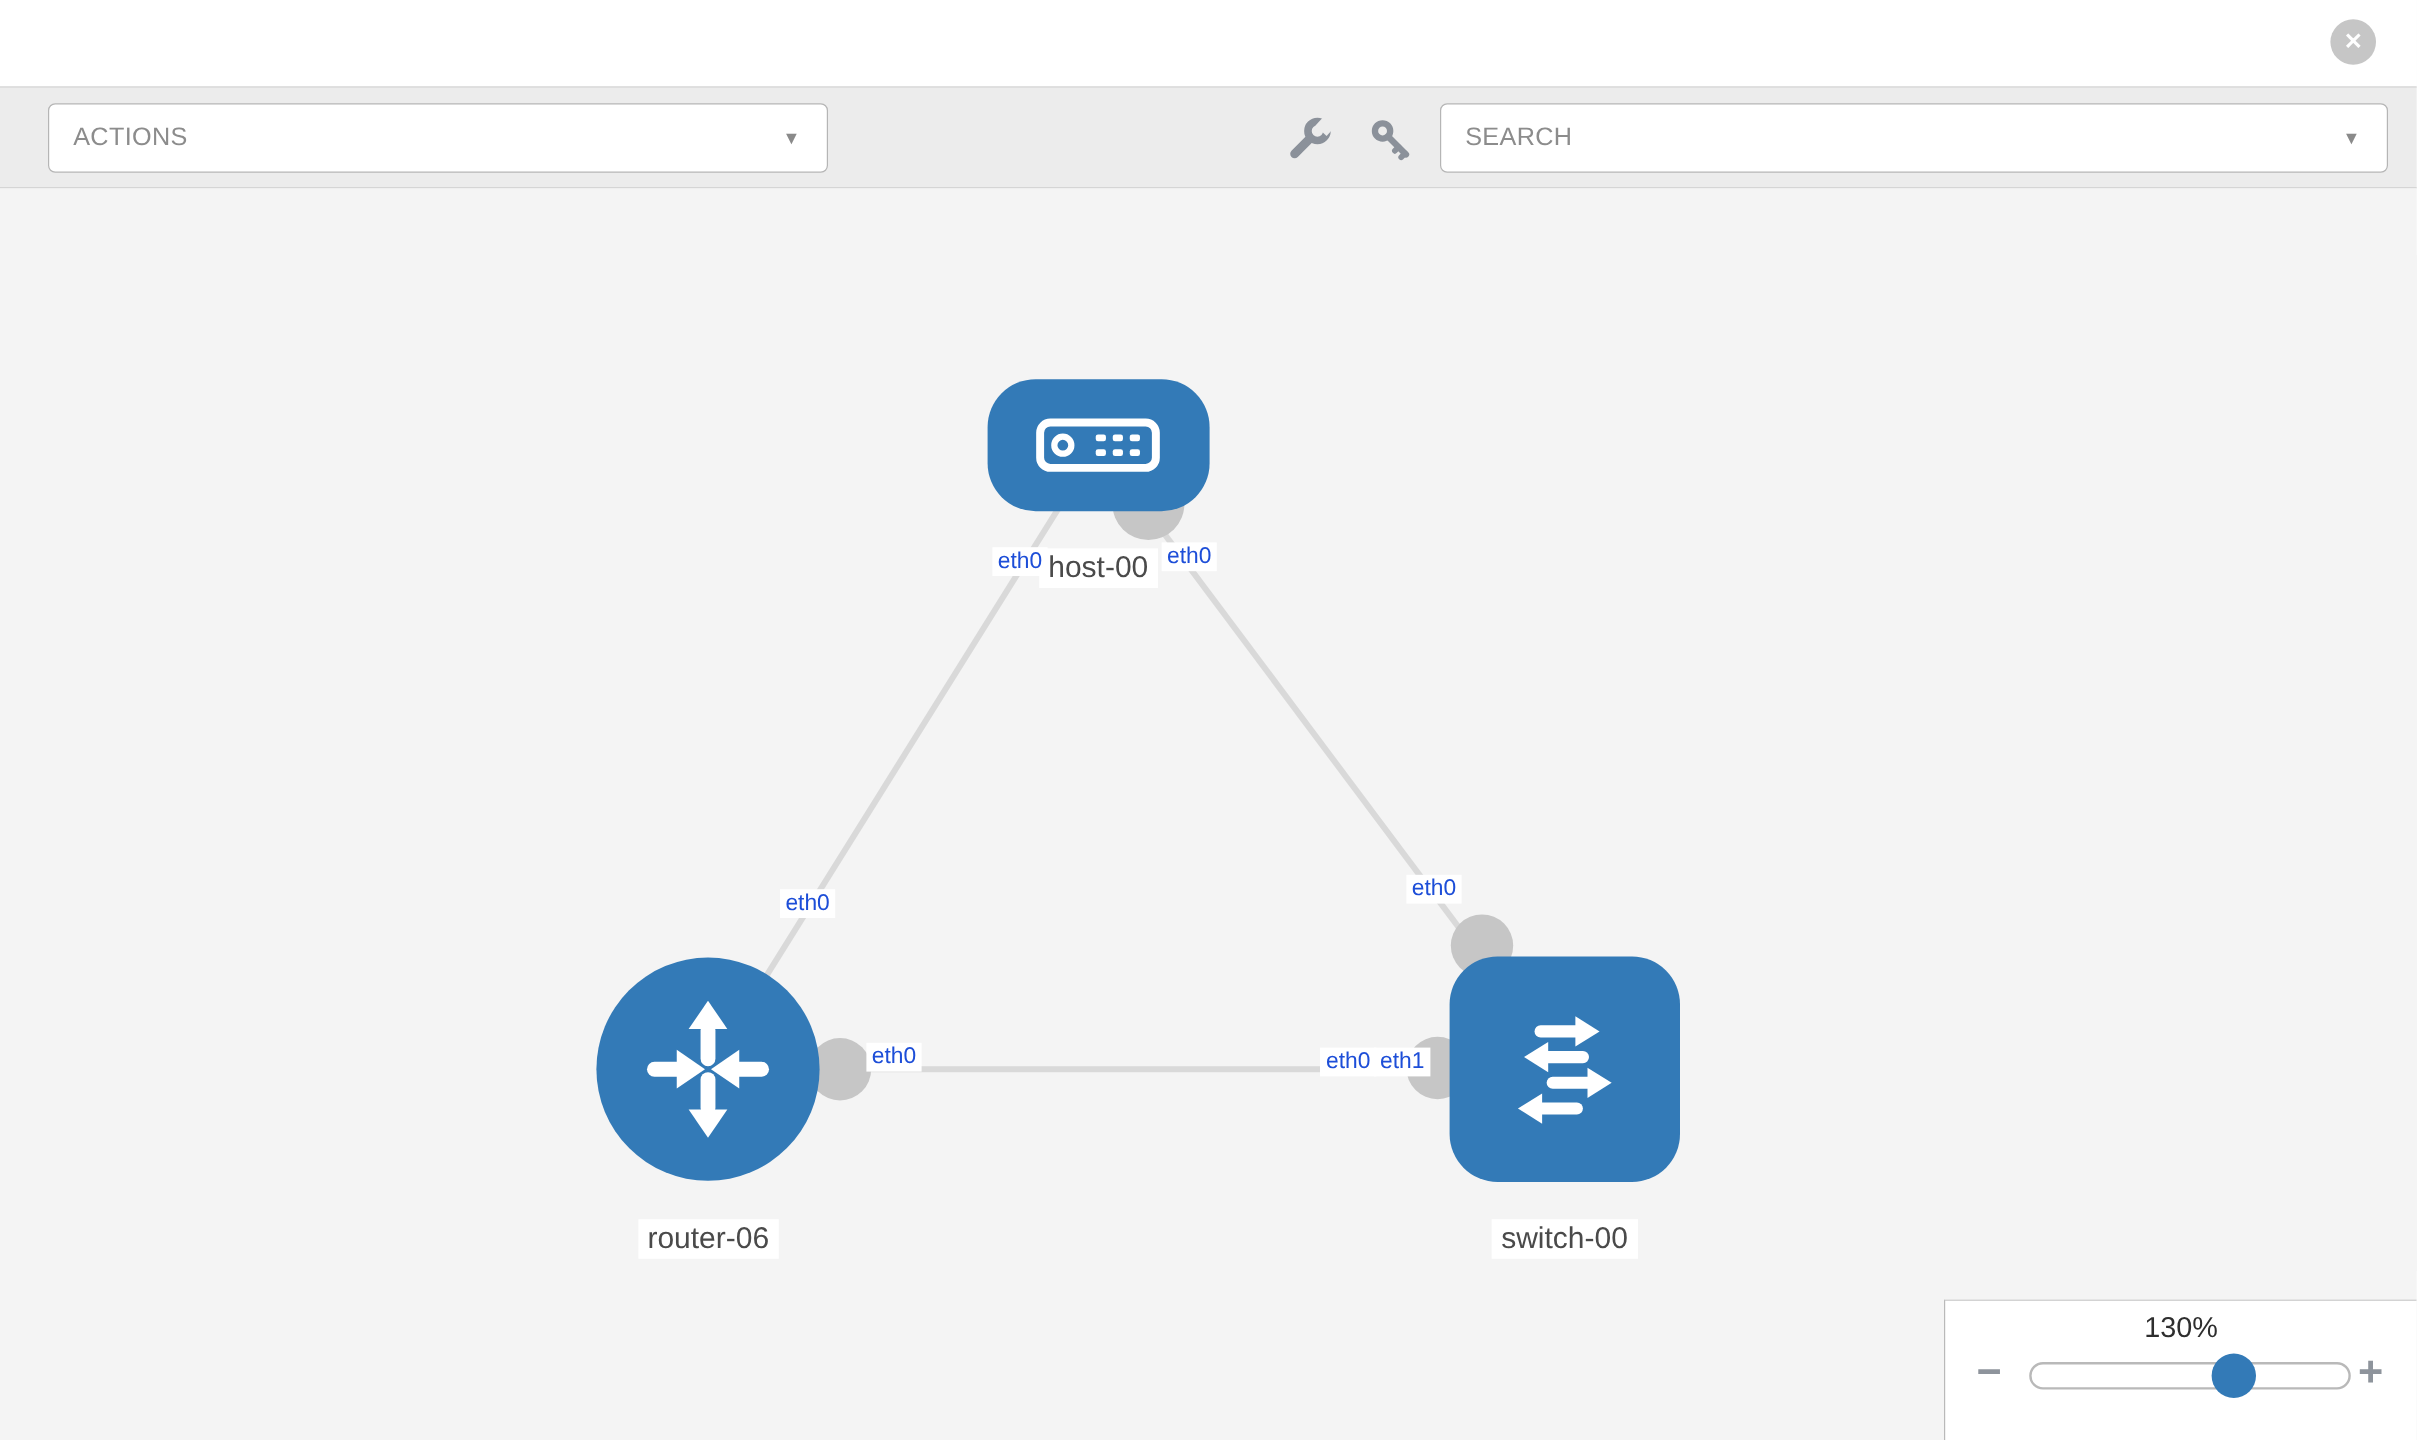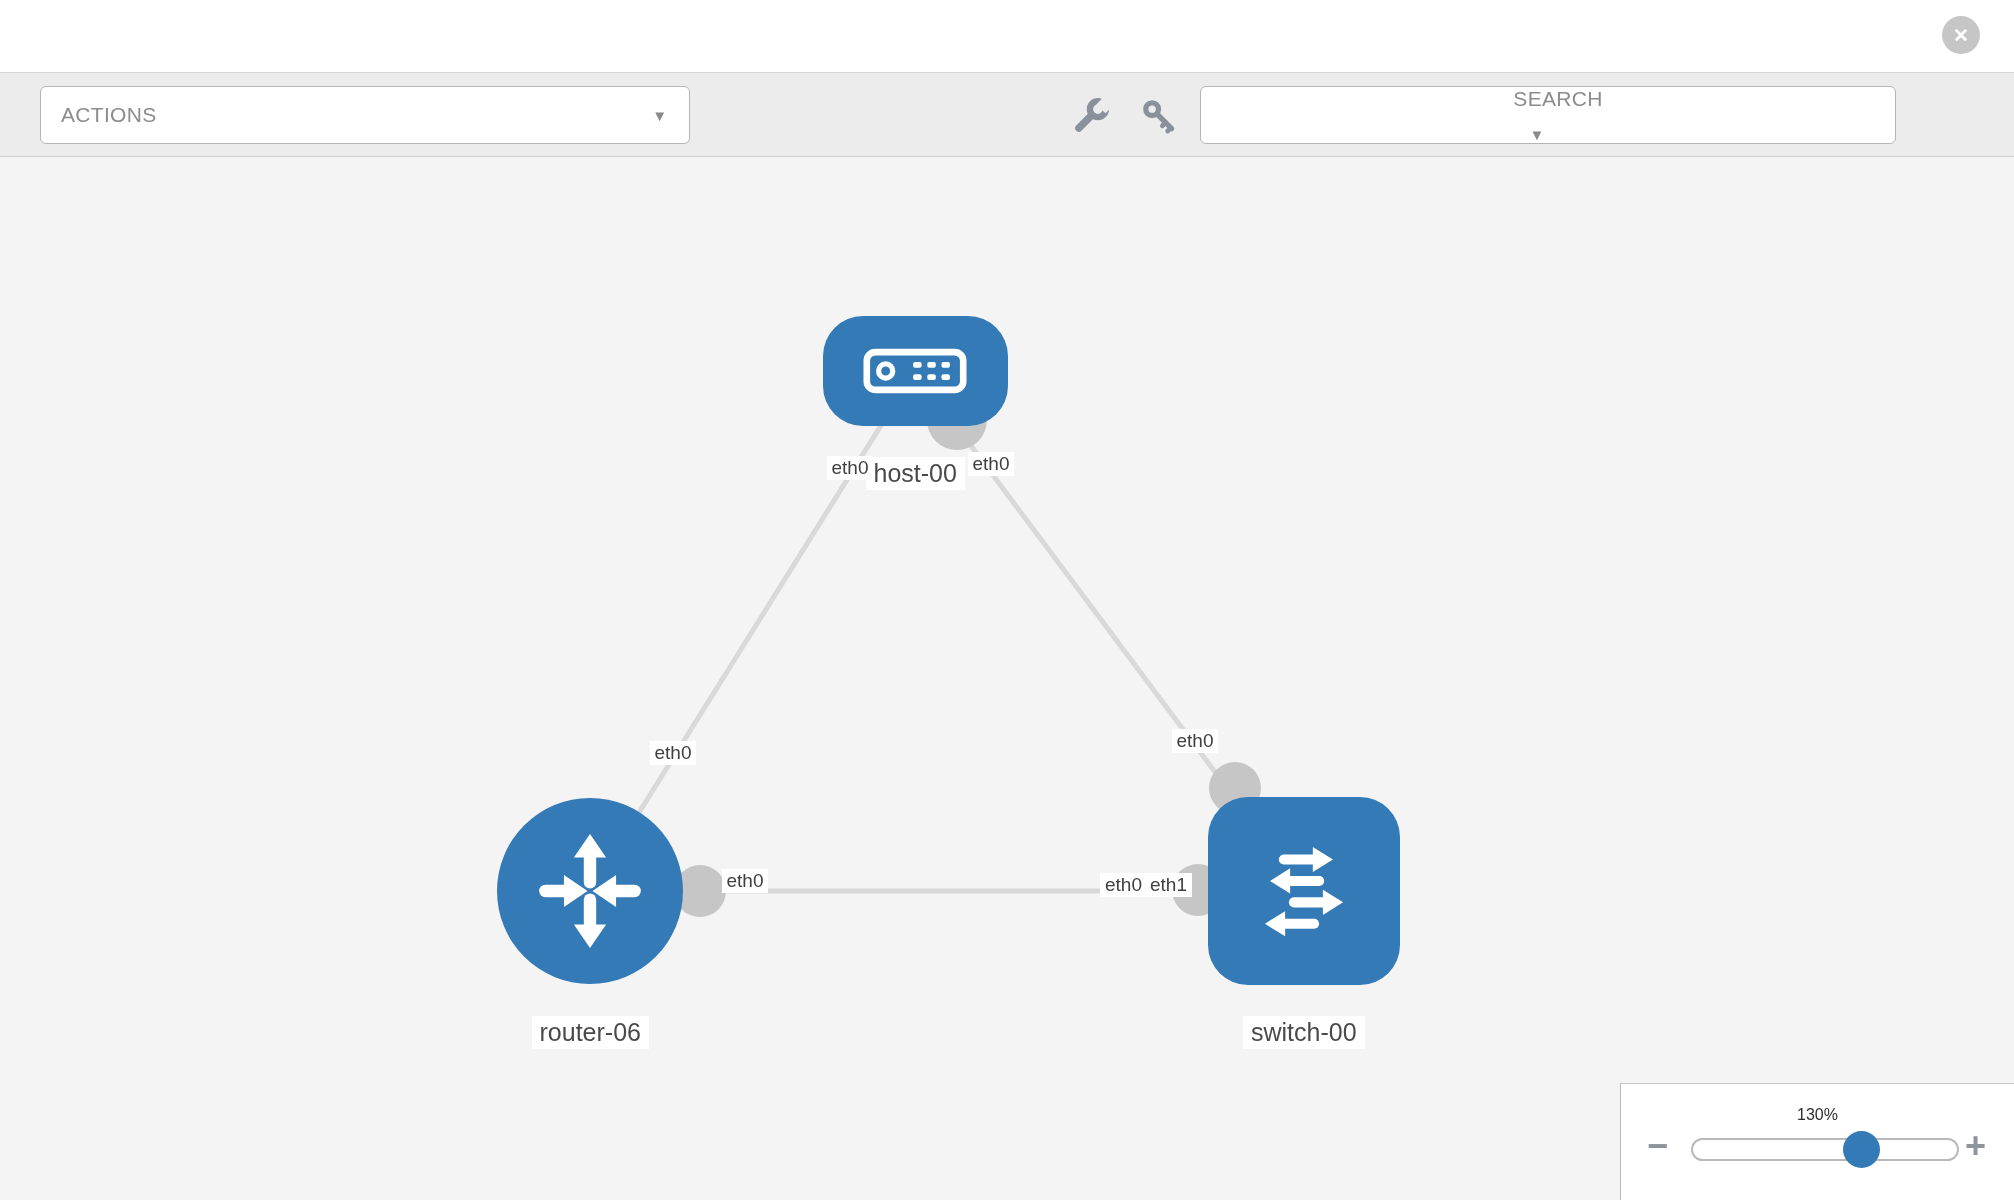--- a/index.html
+++ b/index.html
@@ -14,44 +14,44 @@
                background:#c6c6c6; color:#fff; display:flex; align-items:center; justify-content:center;
                font-size:19px; font-weight:bold; cursor:pointer; }
 
   
   .toolbar { position:absolute; top:72px; left:0; right:0; height:85px; background:#ececec;
              border-top:1px solid #d4d4d4; border-bottom:1px solid #cfcfcf; }
   .select-box { position:absolute; top:13px; height:58px; background:#fff; border:1px solid #b5b5b5;
                 border-radius:6px; display:flex; align-items:center; color:#8c8c8c; font-size:21px;
                 cursor:pointer; }
   .actions-box { left:40px; width:650px; }
-  .search-box { left:1200px; width:696px;flex-direction:column; }
+  .search-box { left:1200px; width:790px; }
   .select-label { padding-left:20px; flex:1; letter-spacing:.3px; }
   .caret { padding-right:22px; font-size:15px; color:#8a8a8a; }
   .tool-icon { position:absolute; top:24px; cursor:pointer; }
   .wrench-pos { left:1072px; }
   .key-pos { left:1140px; }
 
   
   #canvas { position:absolute; top:157px; left:0; right:0; bottom:0; background:#f4f4f4; overflow:hidden; }
   #links-svg { position:absolute; top:0; left:0; }
   .node { position:absolute; background:#337ab7; display:flex; align-items:center; justify-content:center; cursor:pointer; }
   .node.host   { width:185px; height:110px; border-radius:40px; }
   .node.router { width:186px; height:186px; border-radius:50%; }
   .node.switch { width:192px; height:188px; border-radius:40px; }
   .node-label  { position:absolute; background:#fff; color:#4a4a4a; font-size:25px; padding:2px 8px;
                  white-space:nowrap; cursor:pointer;margin-top:30px; }
-  .iface-label { position:absolute; color:#404040; font-size:19px; white-space:nowrap; }
+  .iface-label { position:absolute; color:#1d4ed8; font-size:19px; white-space:nowrap; }
   .iface-label .pad { background:#fff; padding:1px 5px; display:inline-block; }
   .iface-label .front { position:absolute; left:22px; top:0;margin-left:23px; }
 
   
   .zoom-panel { position:absolute; left:1620px; top:926px; right:0; bottom:0; background:#fff;
                 border-left:1px solid #b9b9b9; border-top:1px solid #c9c9c9; }
-  .zoom-level { text-align:center; margin-top:22px; font-size:16px; color:#2e2e2e; }
+  .zoom-level { text-align:center; margin-top:9px; font-size:24px; color:#2e2e2e; }
   .zoom-row { position:relative; height:40px; margin-top:7px; }
   .zoom-minus, .zoom-plus { position:absolute; top:-3px; font-size:36px; font-weight:bold;
                             color:#8e949c; line-height:36px; cursor:pointer; }
   .zoom-minus { left:26px; }
   .zoom-plus  { left:344px; font-weight:900; }
   .zoom-track { position:absolute; left:70px; top:7px; width:268px; height:23px; background:#fff;
                 border:2px solid #b9b9b9; border-radius:12px; cursor:pointer; }
   .zoom-thumb { position:absolute; top:-9px; width:37px; height:37px; border-radius:50%;
                 background:#337ab7; cursor:grab; }
 </style>

